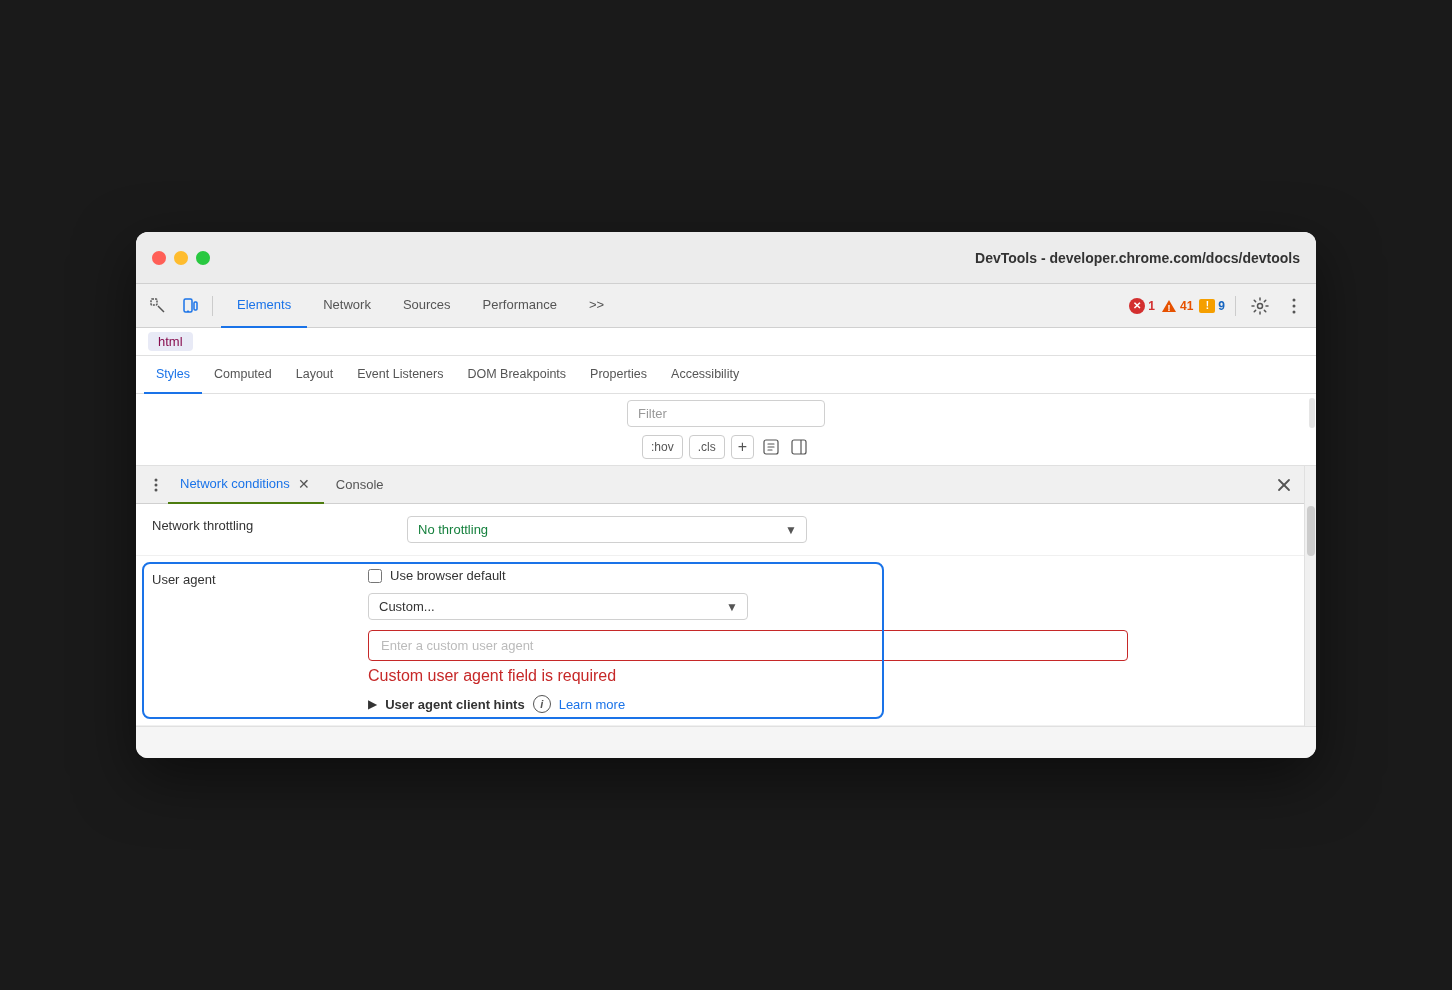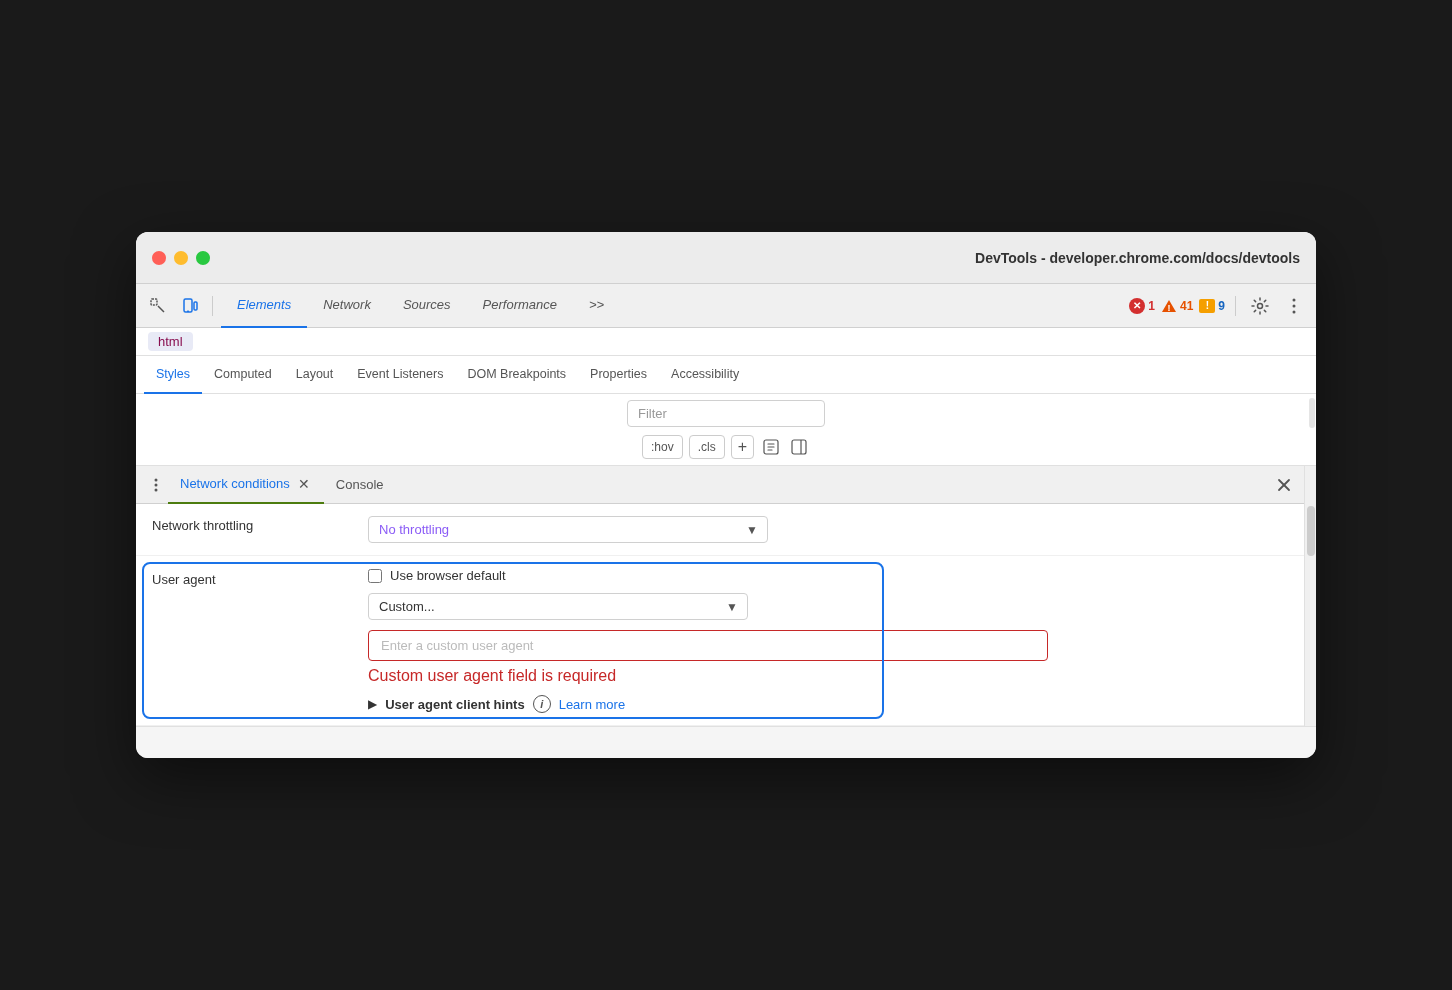--- a/index.html
+++ b/index.html
@@ -77,21 +77,20 @@
       width: 1px;
       height: 20px;
       background: #ccc;
       margin: 0 4px;
     }
     .tab-nav {
       display: flex;
       align-items: center;
       gap: 0;
       flex: 1;
-      font-style: italic;
     }
     .tab-item {
       padding: 0 16px;
       height: 44px;
       display: flex;
       align-items: center;
       font-size: 13px;
       color: #555;
       cursor: pointer;
       border-bottom: 2px solid transparent;
@@ -297,26 +296,27 @@
     }
     .nc-control {
       flex: 1;
     }
     
     .throttle-select {
       border: 1px solid #d0d0d0;
       border-radius: 4px;
       padding: 5px 46px 5px 10px;
       font-size: 13px;
-      color: #8b5cf6;
+      color: #15803d;
       background: white;
       width: 400px;
       appearance: none;
       cursor: pointer;
       outline: none;
+      margin-left: 39px;
     }
     .select-wrapper {
       position: relative;
       display: inline-block;
     }
     .select-arrow {
       position: absolute;
       right: 10px;
       top: 50%;
       transform: translateY(-50%);
@@ -376,21 +376,21 @@
       appearance: none;
       cursor: pointer;
       outline: none;
     }
     .custom-input {
       border: 1.5px solid #c62828;
       border-radius: 4px;
       padding: 7px 12px;
       font-size: 13px;
       color: #999;
-      width: 680px;
+      width: 760px;
       outline: none;
       margin-bottom: 6px;
     }
     .custom-input::placeholder { color: #bbb; }
     .error-text {
       font-size: 16px;
       color: #c62828;
       margin-bottom: 10px;
     }
     .hints-row {

